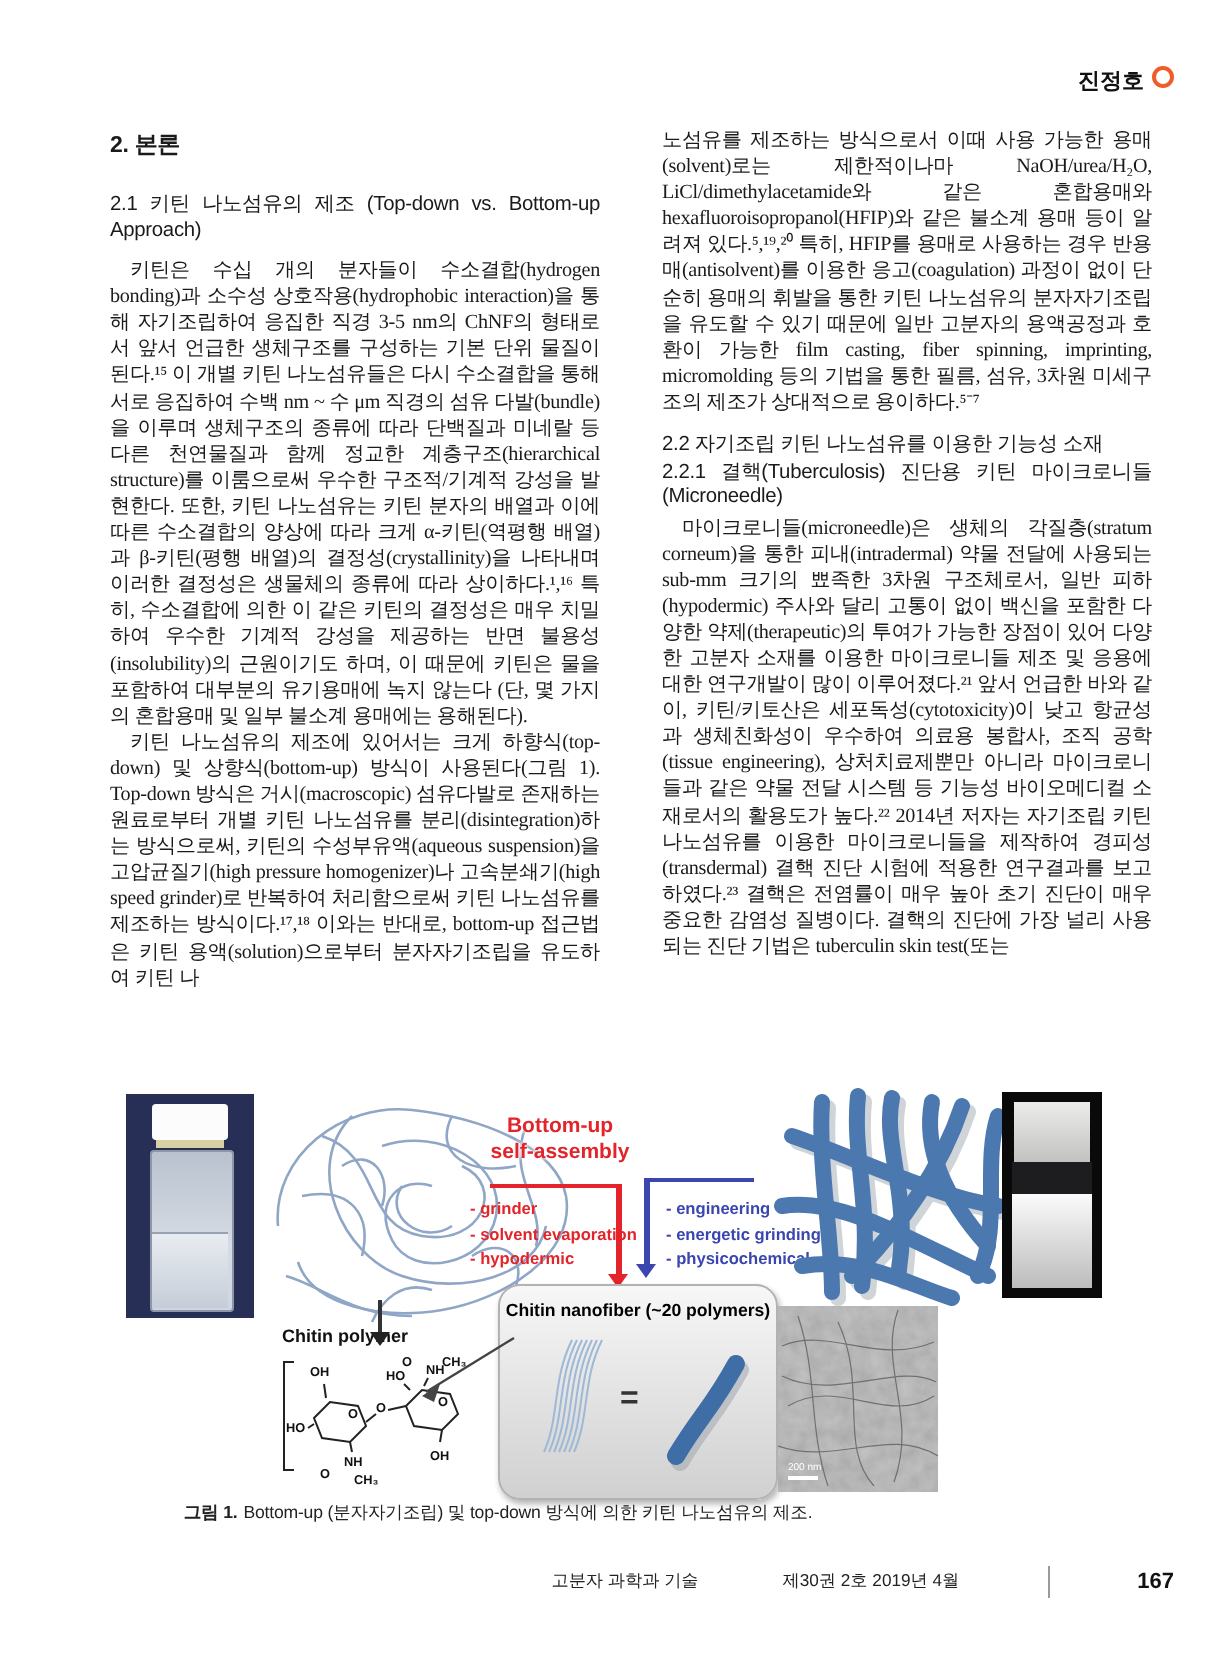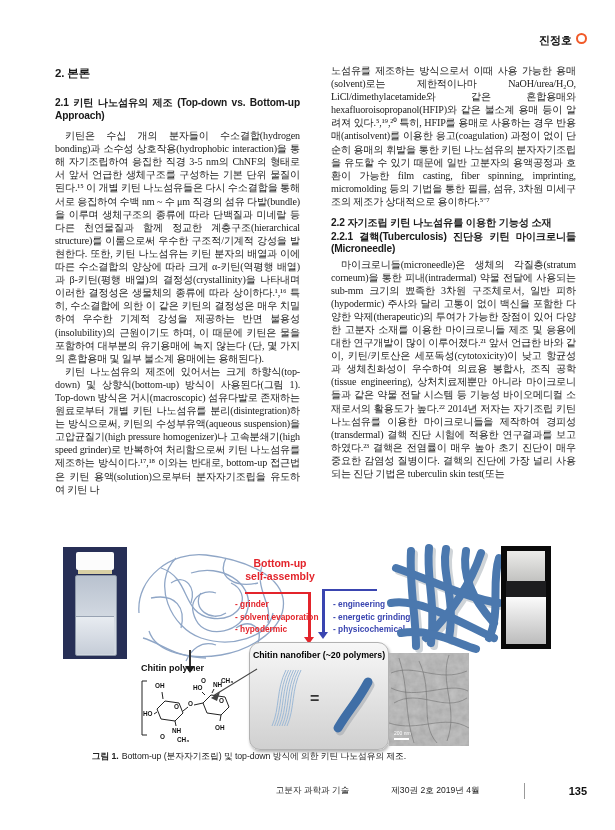--- a/index.html
+++ b/index.html
@@ -8,21 +8,21 @@
 
   
   .author{position:absolute;top:33px;right:28px;display:flex;gap:4px;
           font-family:"Liberation Sans",sans-serif;font-weight:bold;font-size:11px;color:#111;}
   .ring{width:7px;height:7px;border:2px solid #f15a29;border-radius:50%;display:inline-block;}
 
   
   .columns{position:absolute;left:55px;top:64px;width:521px;display:flex;gap:31px;}
   .col{width:252px;font-size:10.1px;line-height:13.1px;text-align:justify;letter-spacing:-0.15px;}
   .sec{font-family:"Liberation Sans",sans-serif;font-size:11.5px;font-weight:bold;margin:3px 0 17px 0;}
-  .sub{font-family:"Liberation Sans",sans-serif;font-size:10.2px;font-weight:bold;margin:0 0 7px 0;line-height:12.5px;}
+  .sub{font-family:"Liberation Sans",sans-serif;font-size:10.2px;font-weight:normal;margin:0 0 7px 0;line-height:12.5px;}
   .h22{margin:9px 0 1px 0;}
   .h221{margin:0 0 2px 0;}
   p{margin:0;}
   p.ind{text-indent:10px;}
 
   
   .figure{position:absolute;left:55px;top:543px;width:521px;height:207px;
           font-family:"Liberation Sans",sans-serif;}
   .photoL{position:absolute;left:8px;top:4px;width:64px;height:112px;background:#272f56;}
   .capW{position:absolute;left:13px;top:5px;width:38px;height:18px;background:#fcfcfc;border-radius:2px;}
@@ -272,16 +272,16 @@
   </div>
 
   <div class="caption">
     <b>그림 1.</b><span>Bottom-up (분자자기조립) 및 top-down 방식에 의한 키틴 나노섬유의 제조.</span>
   </div>
 
   <div class="footer">
     <span class="fjournal">고분자 과학과 기술</span>
     <span>제30권 2호 2019년 4월</span>
     <span class="fsep"></span>
-    <span class="fpage">135</span>
+    <span class="fpage">167</span>
   </div>
 
 </div>
 
 </body></html>

